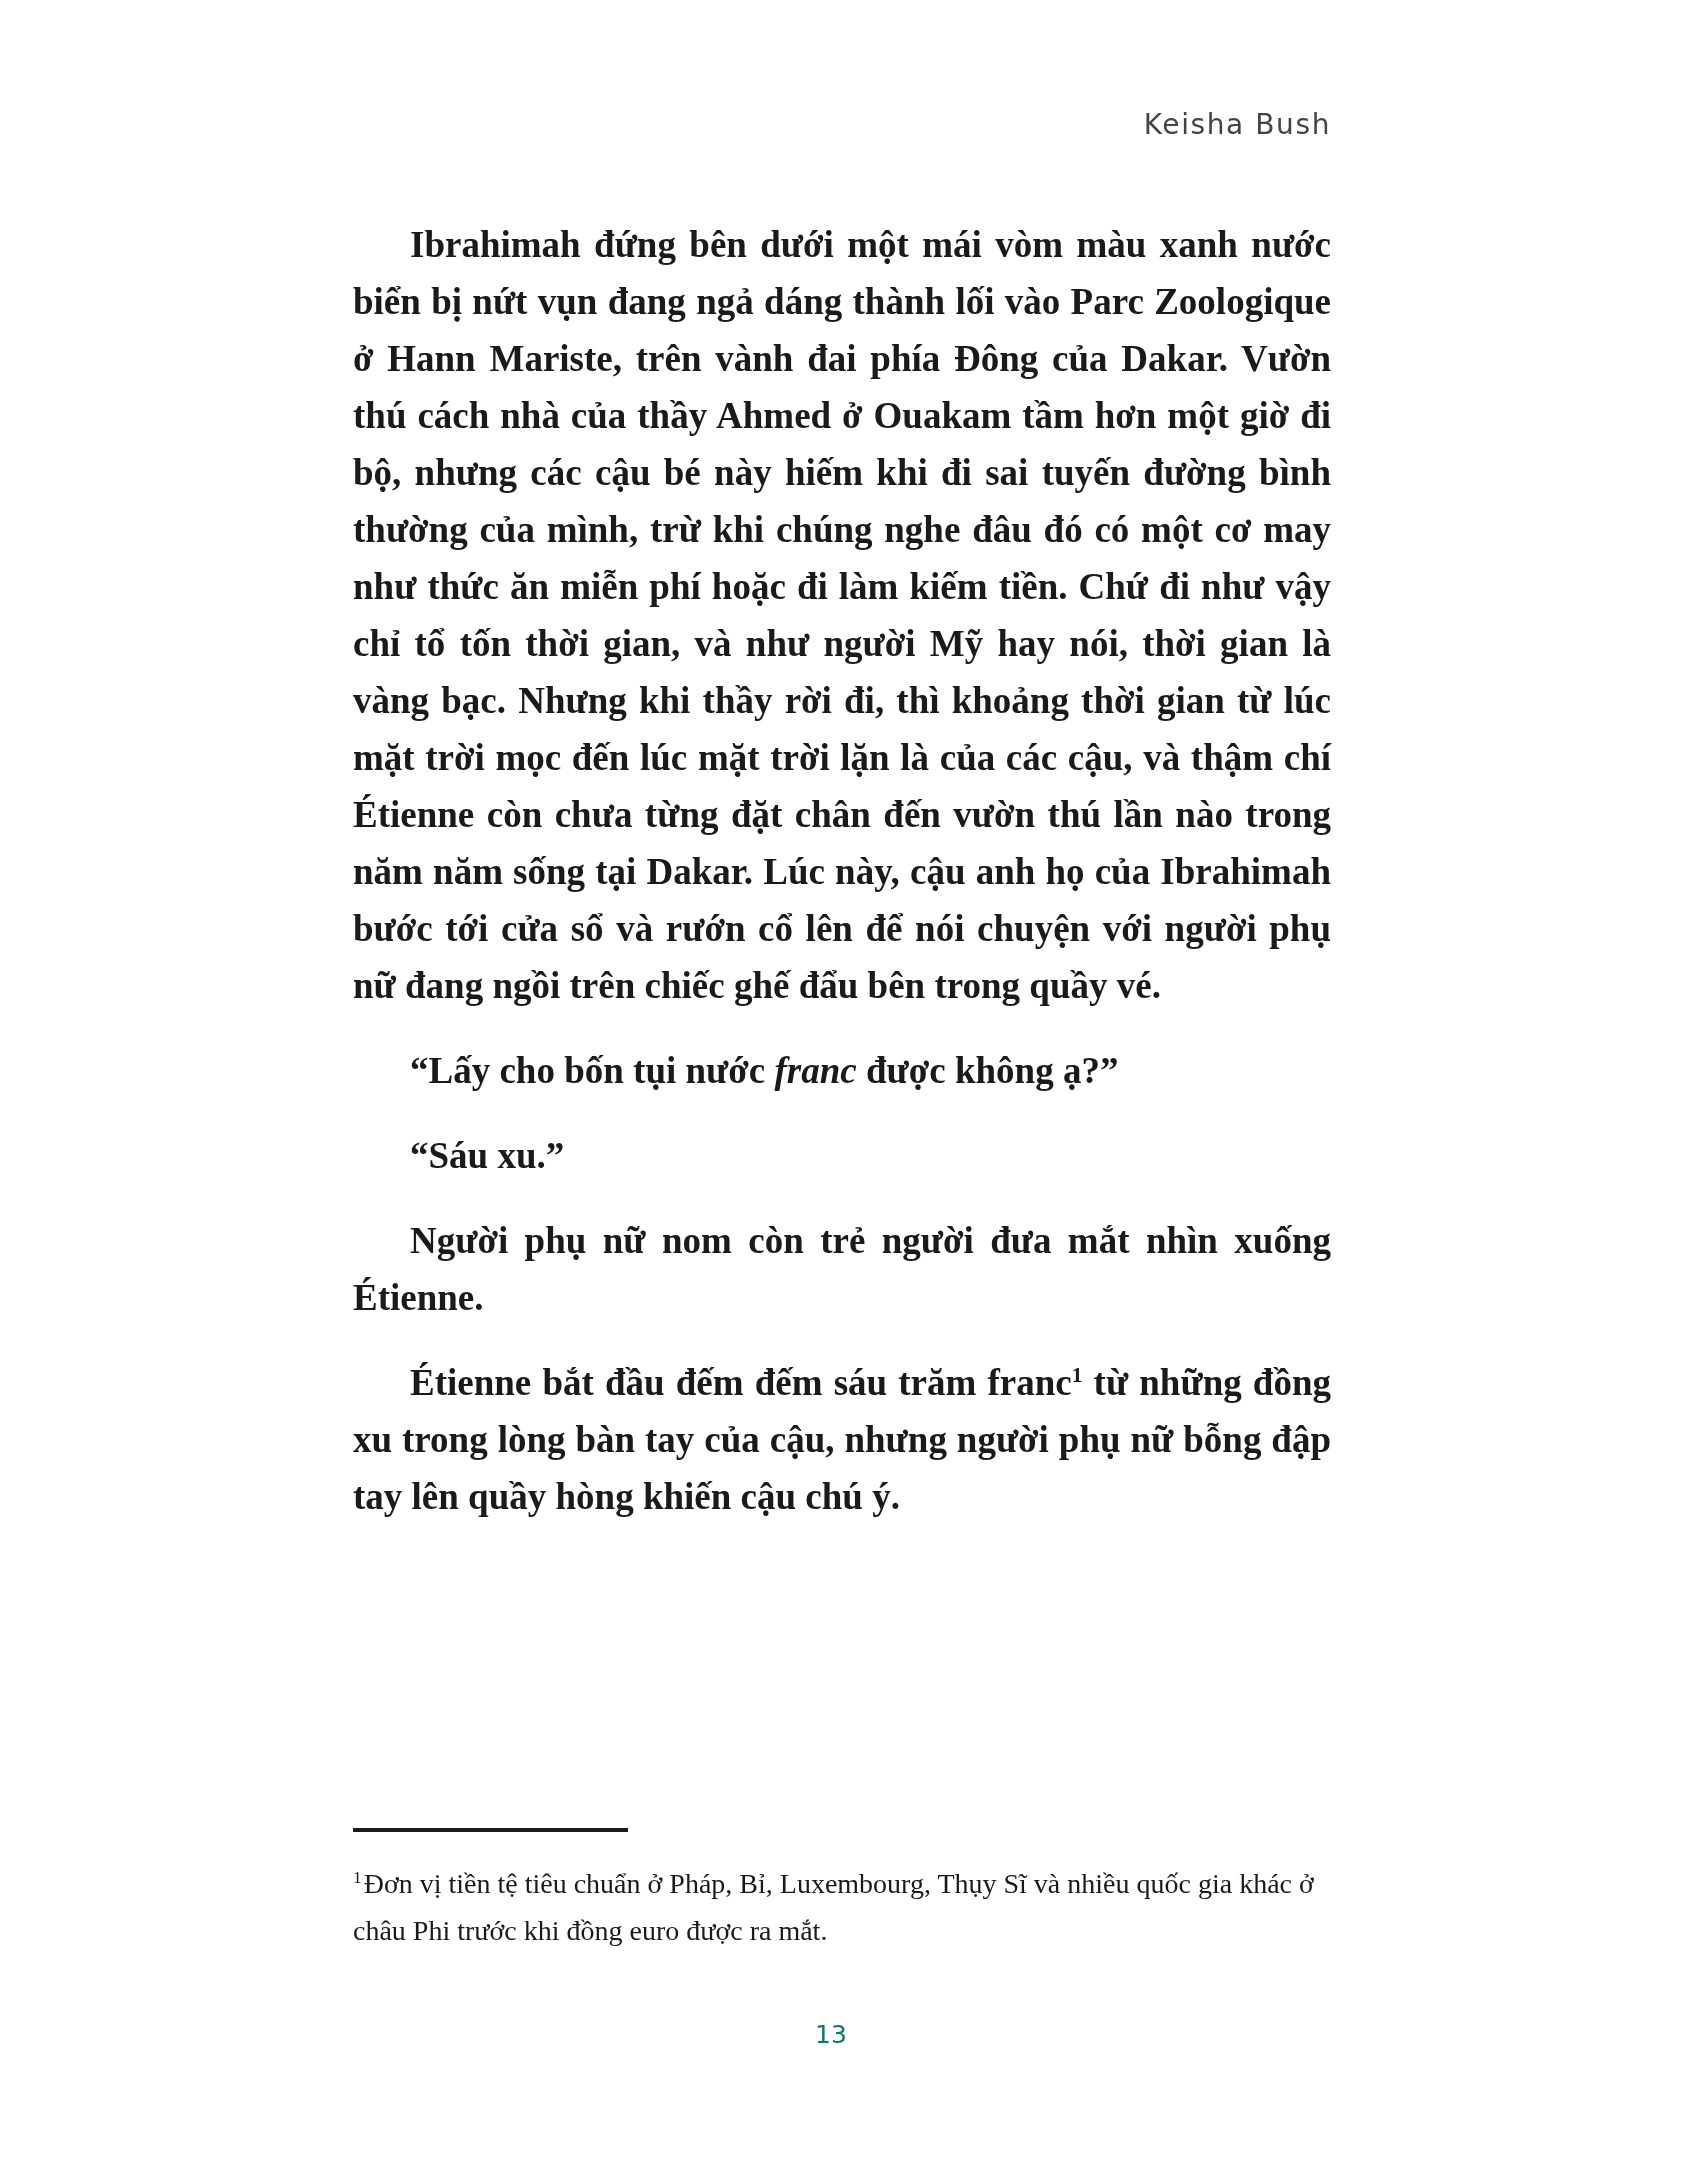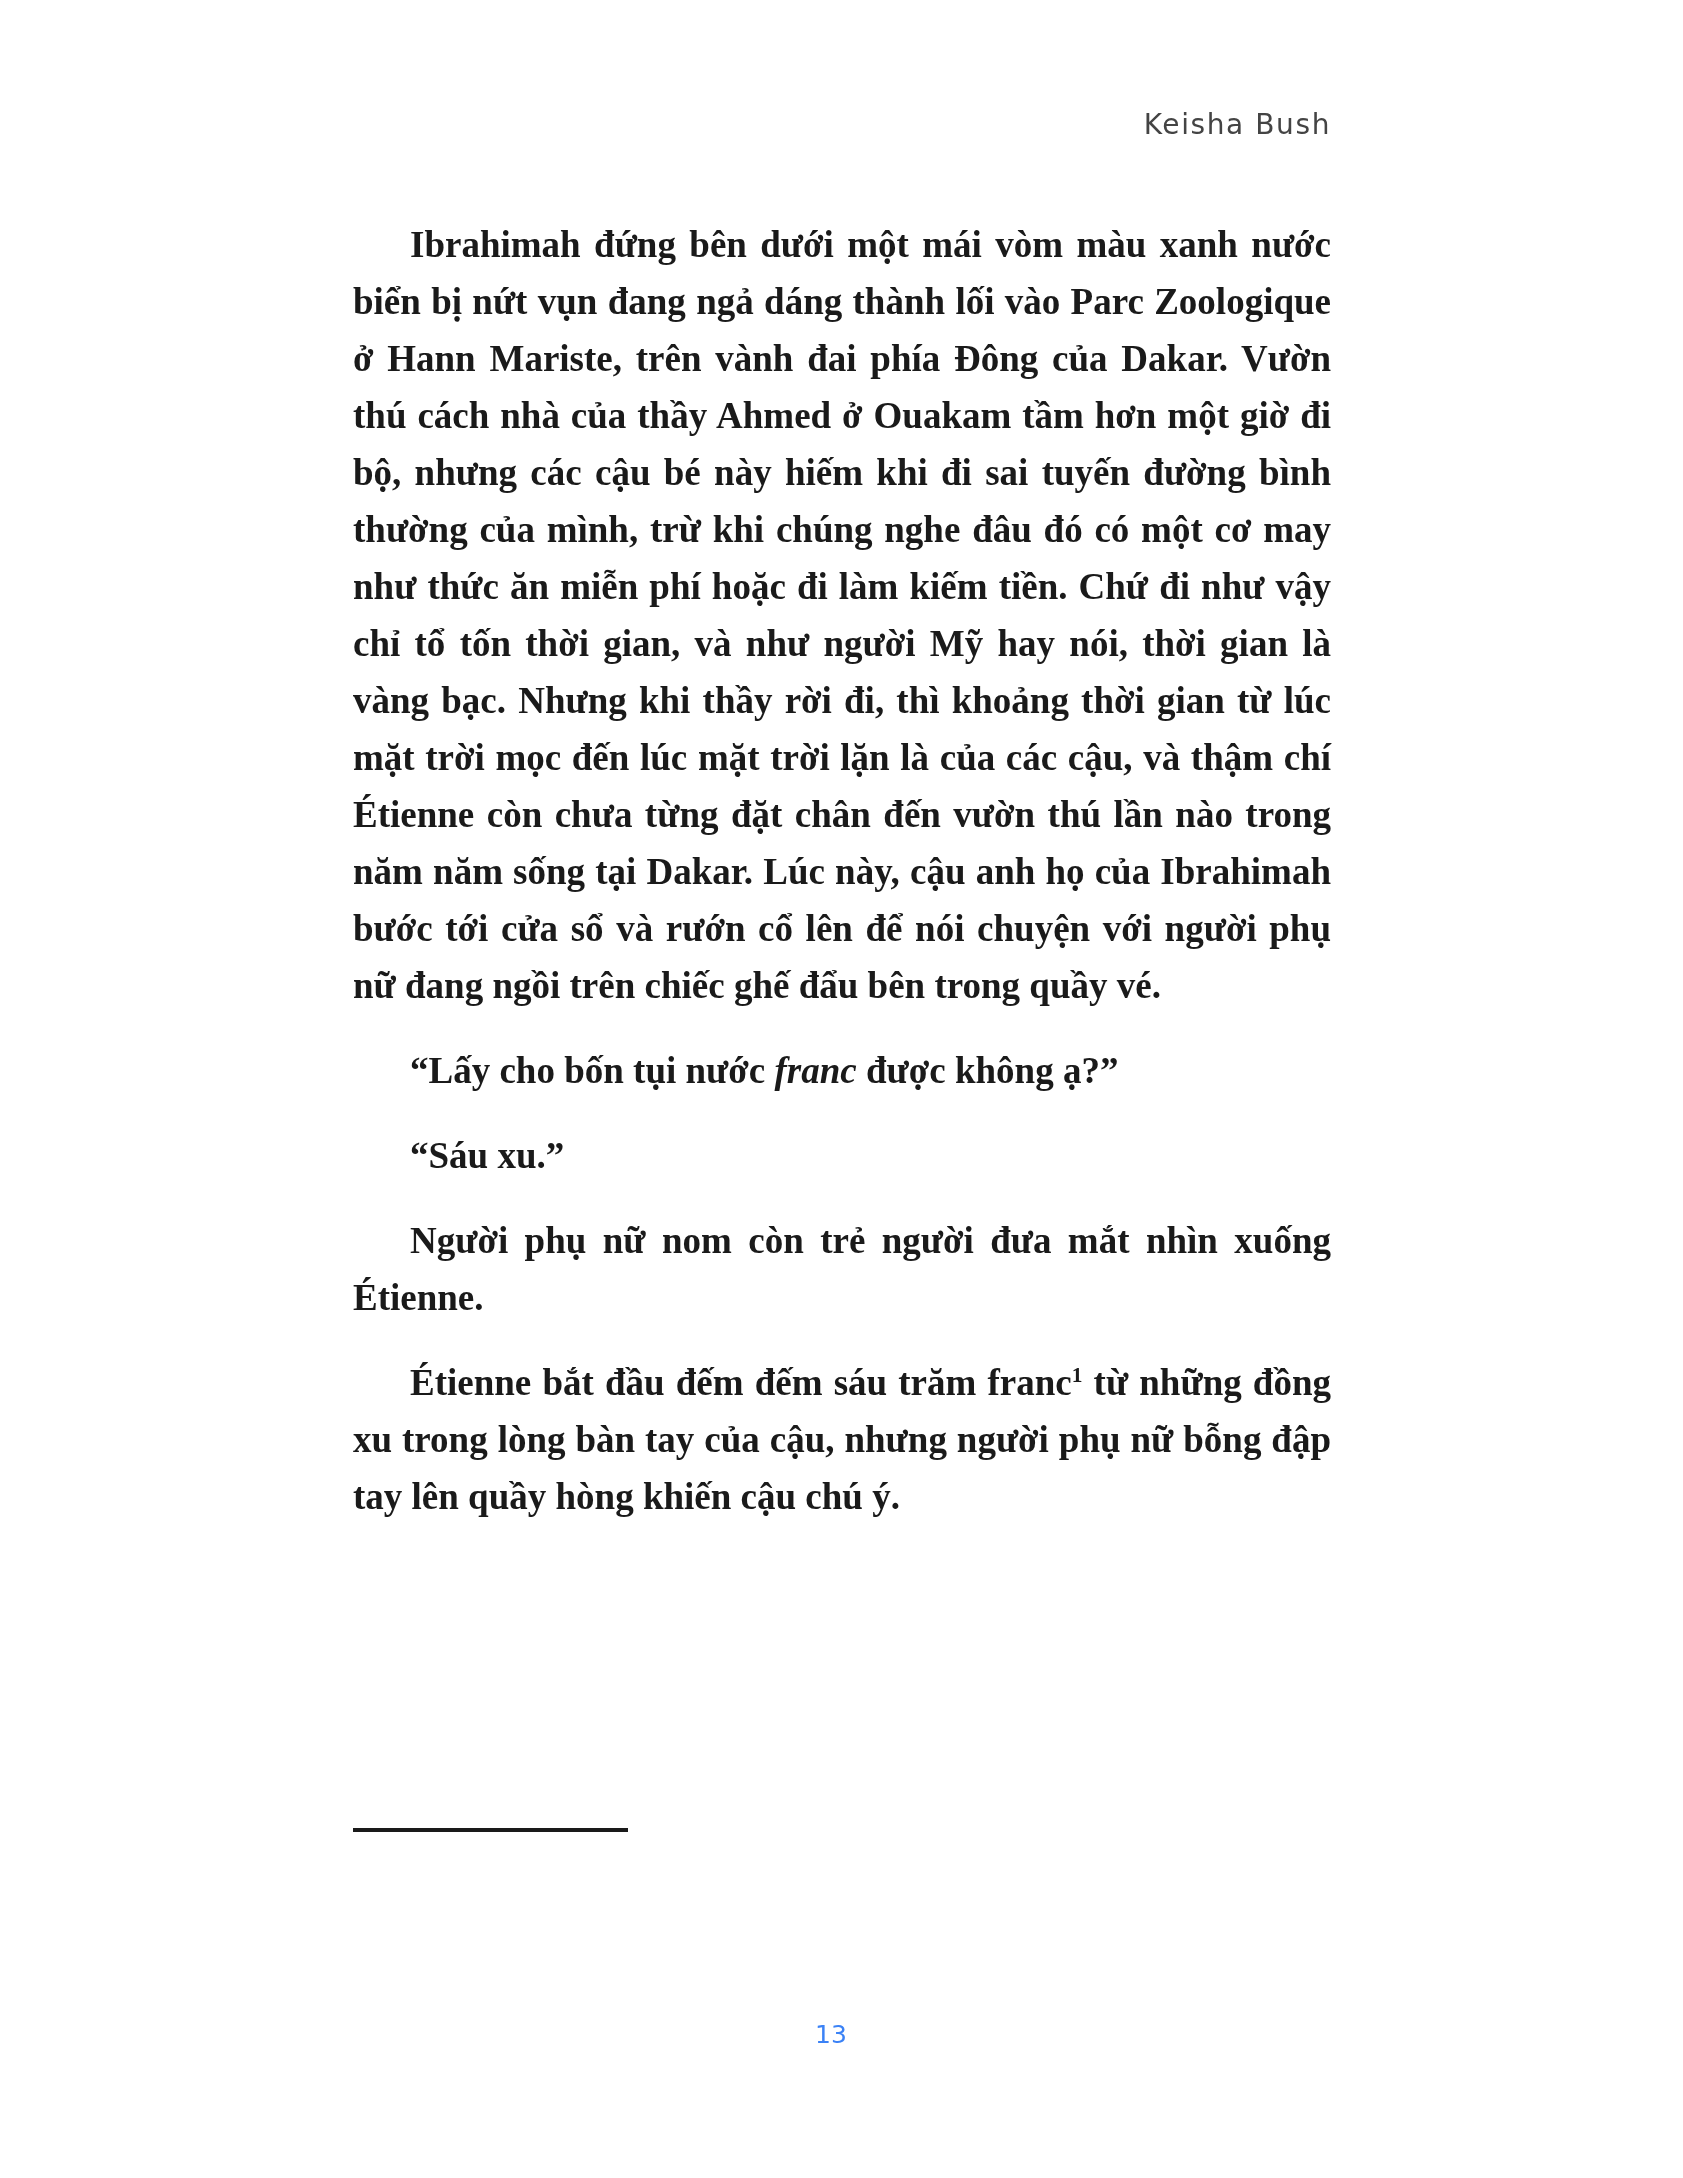--- a/index.html
+++ b/index.html
@@ -103,21 +103,21 @@
 
   
   .folio {
     position: absolute;
     top: 2022px;
     left: 0;
     width: 1662px;
     text-align: center;
     font-family: "DejaVu Sans", "Liberation Sans", sans-serif;
     font-size: 25px;
-    color: #3b82f6;
+    color: #0f766e;
     line-height: 1;
   }
 </style>
 </head>
 <body>
 
 <div class="page">
 
   <div class="running-head">Keisha Bush</div>
 
@@ -130,18 +130,19 @@
     <p class="body-par gap-par">“Sáu xu.”</p>
 
     <p class="body-par gap-par">Người phụ nữ nom còn trẻ người đưa mắt nhìn xuống Étienne.</p>
 
     <p class="body-par gap-par"><span>Étienne bắt đầu đếm đếm sáu trăm franc</span><sup class="fn-ref">1</sup><span> từ những đồng xu trong lòng bàn tay của cậu, nhưng người phụ nữ bỗng đập tay lên quầy hòng khiến cậu chú ý.</span></p>
 
   </div>
 
   <div class="footnote-block">
     <div class="footnote-rule"></div>
+    <p class="footnote-text"><sup>1</sup><span>Đơn vị tiền tệ tiêu chuẩn ở Pháp, Bỉ, Luxembourg, Thụy Sĩ và nhiều quốc gia khác ở châu Phi trước khi đồng euro được ra mắt.</span></p>
   </div>
 
   <div class="folio">13</div>
 
 </div>
 
 
 </body></html>

